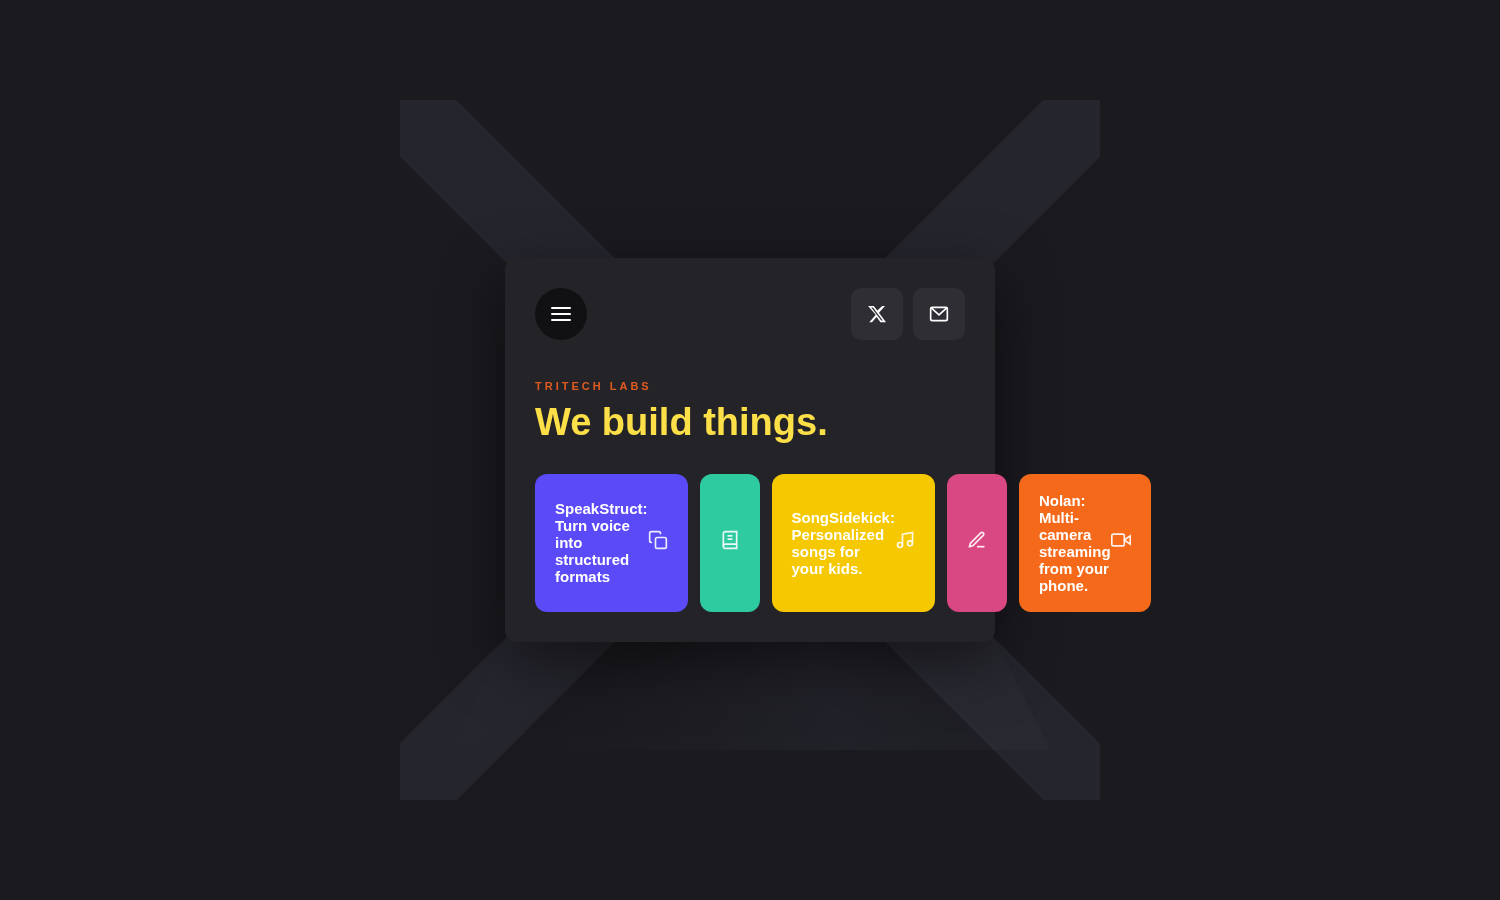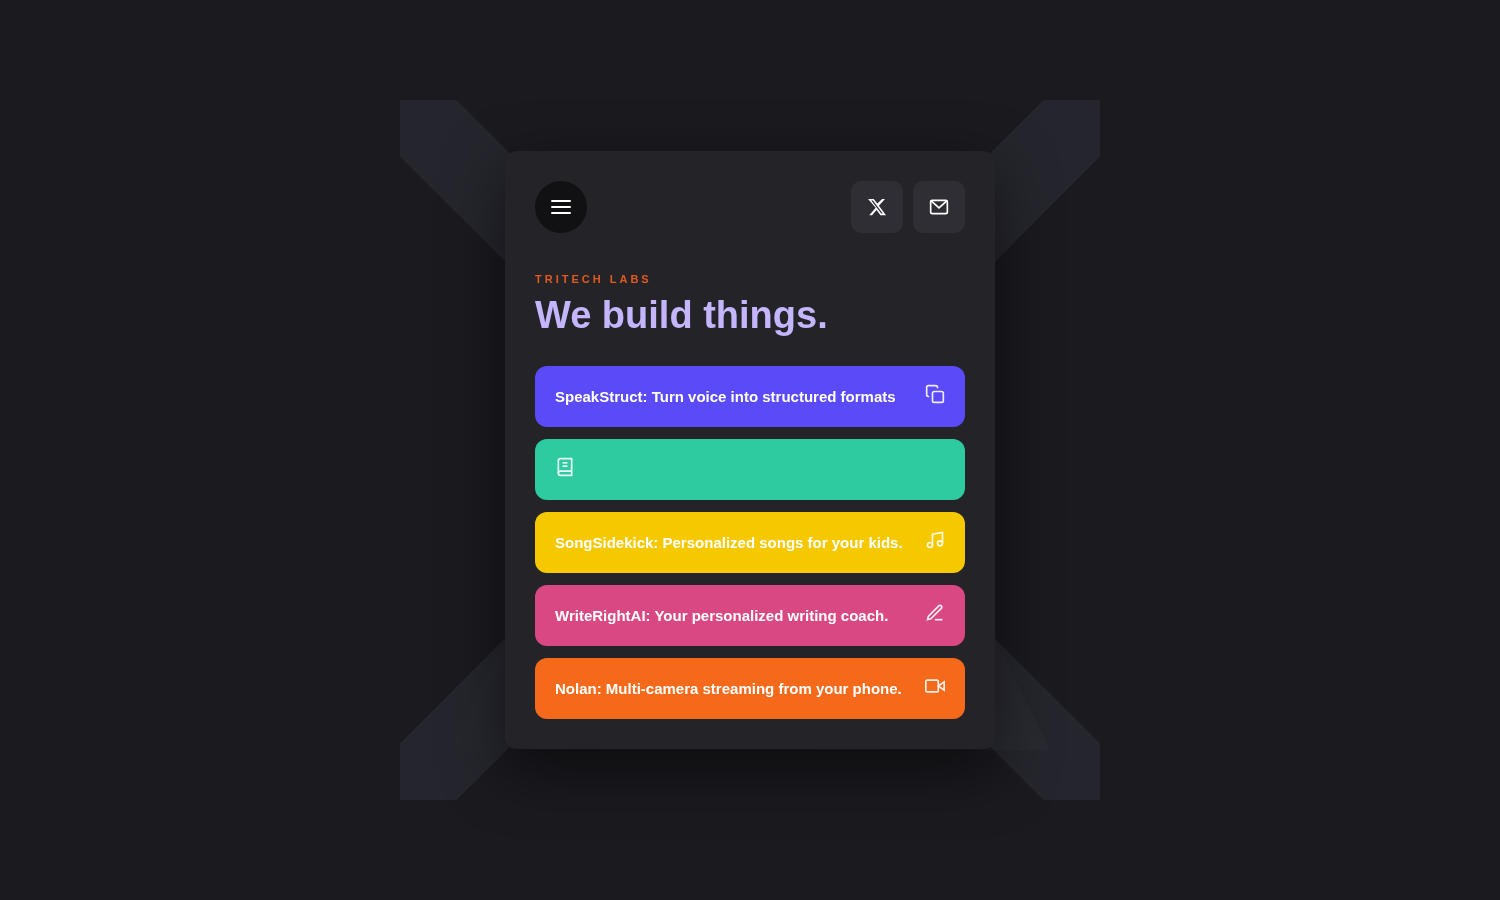--- a/index.html
+++ b/index.html
@@ -131,27 +131,27 @@
       font-weight: 600;
       letter-spacing: 3px;
       color: #e05a20;
       text-transform: uppercase;
       margin-bottom: 10px;
     }
 
     .brand-title {
       font-size: 38px;
       font-weight: 800;
-      color: #c4b5fd;
+      color: #fde047;
       line-height: 1.1;
     }
 
     .products-list {
       display: flex;
-      flex-direction: column;
+      flex-direction: row;
       gap: 12px;
     }
 
     .product-btn {
       width: 100%;
       border: none;
       border-radius: 12px;
       padding: 18px 20px;
       cursor: pointer;
       display: flex;
@@ -261,21 +261,20 @@
       <span class="product-icon">
         <svg width="20" height="20" fill="none" stroke="white" stroke-width="2" viewBox="0 0 24 24">
           <path d="M9 18V5l12-2v13"></path>
           <circle cx="6" cy="18" r="3"></circle>
           <circle cx="18" cy="16" r="3"></circle>
         </svg>
       </span>
     </button>
 
     <button class="product-btn btn-pink">
-      <span class="product-label">WriteRightAI: Your personalized writing coach.</span>
       <span class="product-icon">
         <svg width="20" height="20" fill="none" stroke="white" stroke-width="2" viewBox="0 0 24 24">
           <path d="M12 20h9"></path>
           <path d="M16.5 3.5a2.121 2.121 0 0 1 3 3L7 19l-4 1 1-4 12.5-12.5z"></path>
         </svg>
       </span>
     </button>
 
     <button class="product-btn btn-orange">
       <span class="product-label">Nolan: Multi-camera streaming from your phone.</span>

